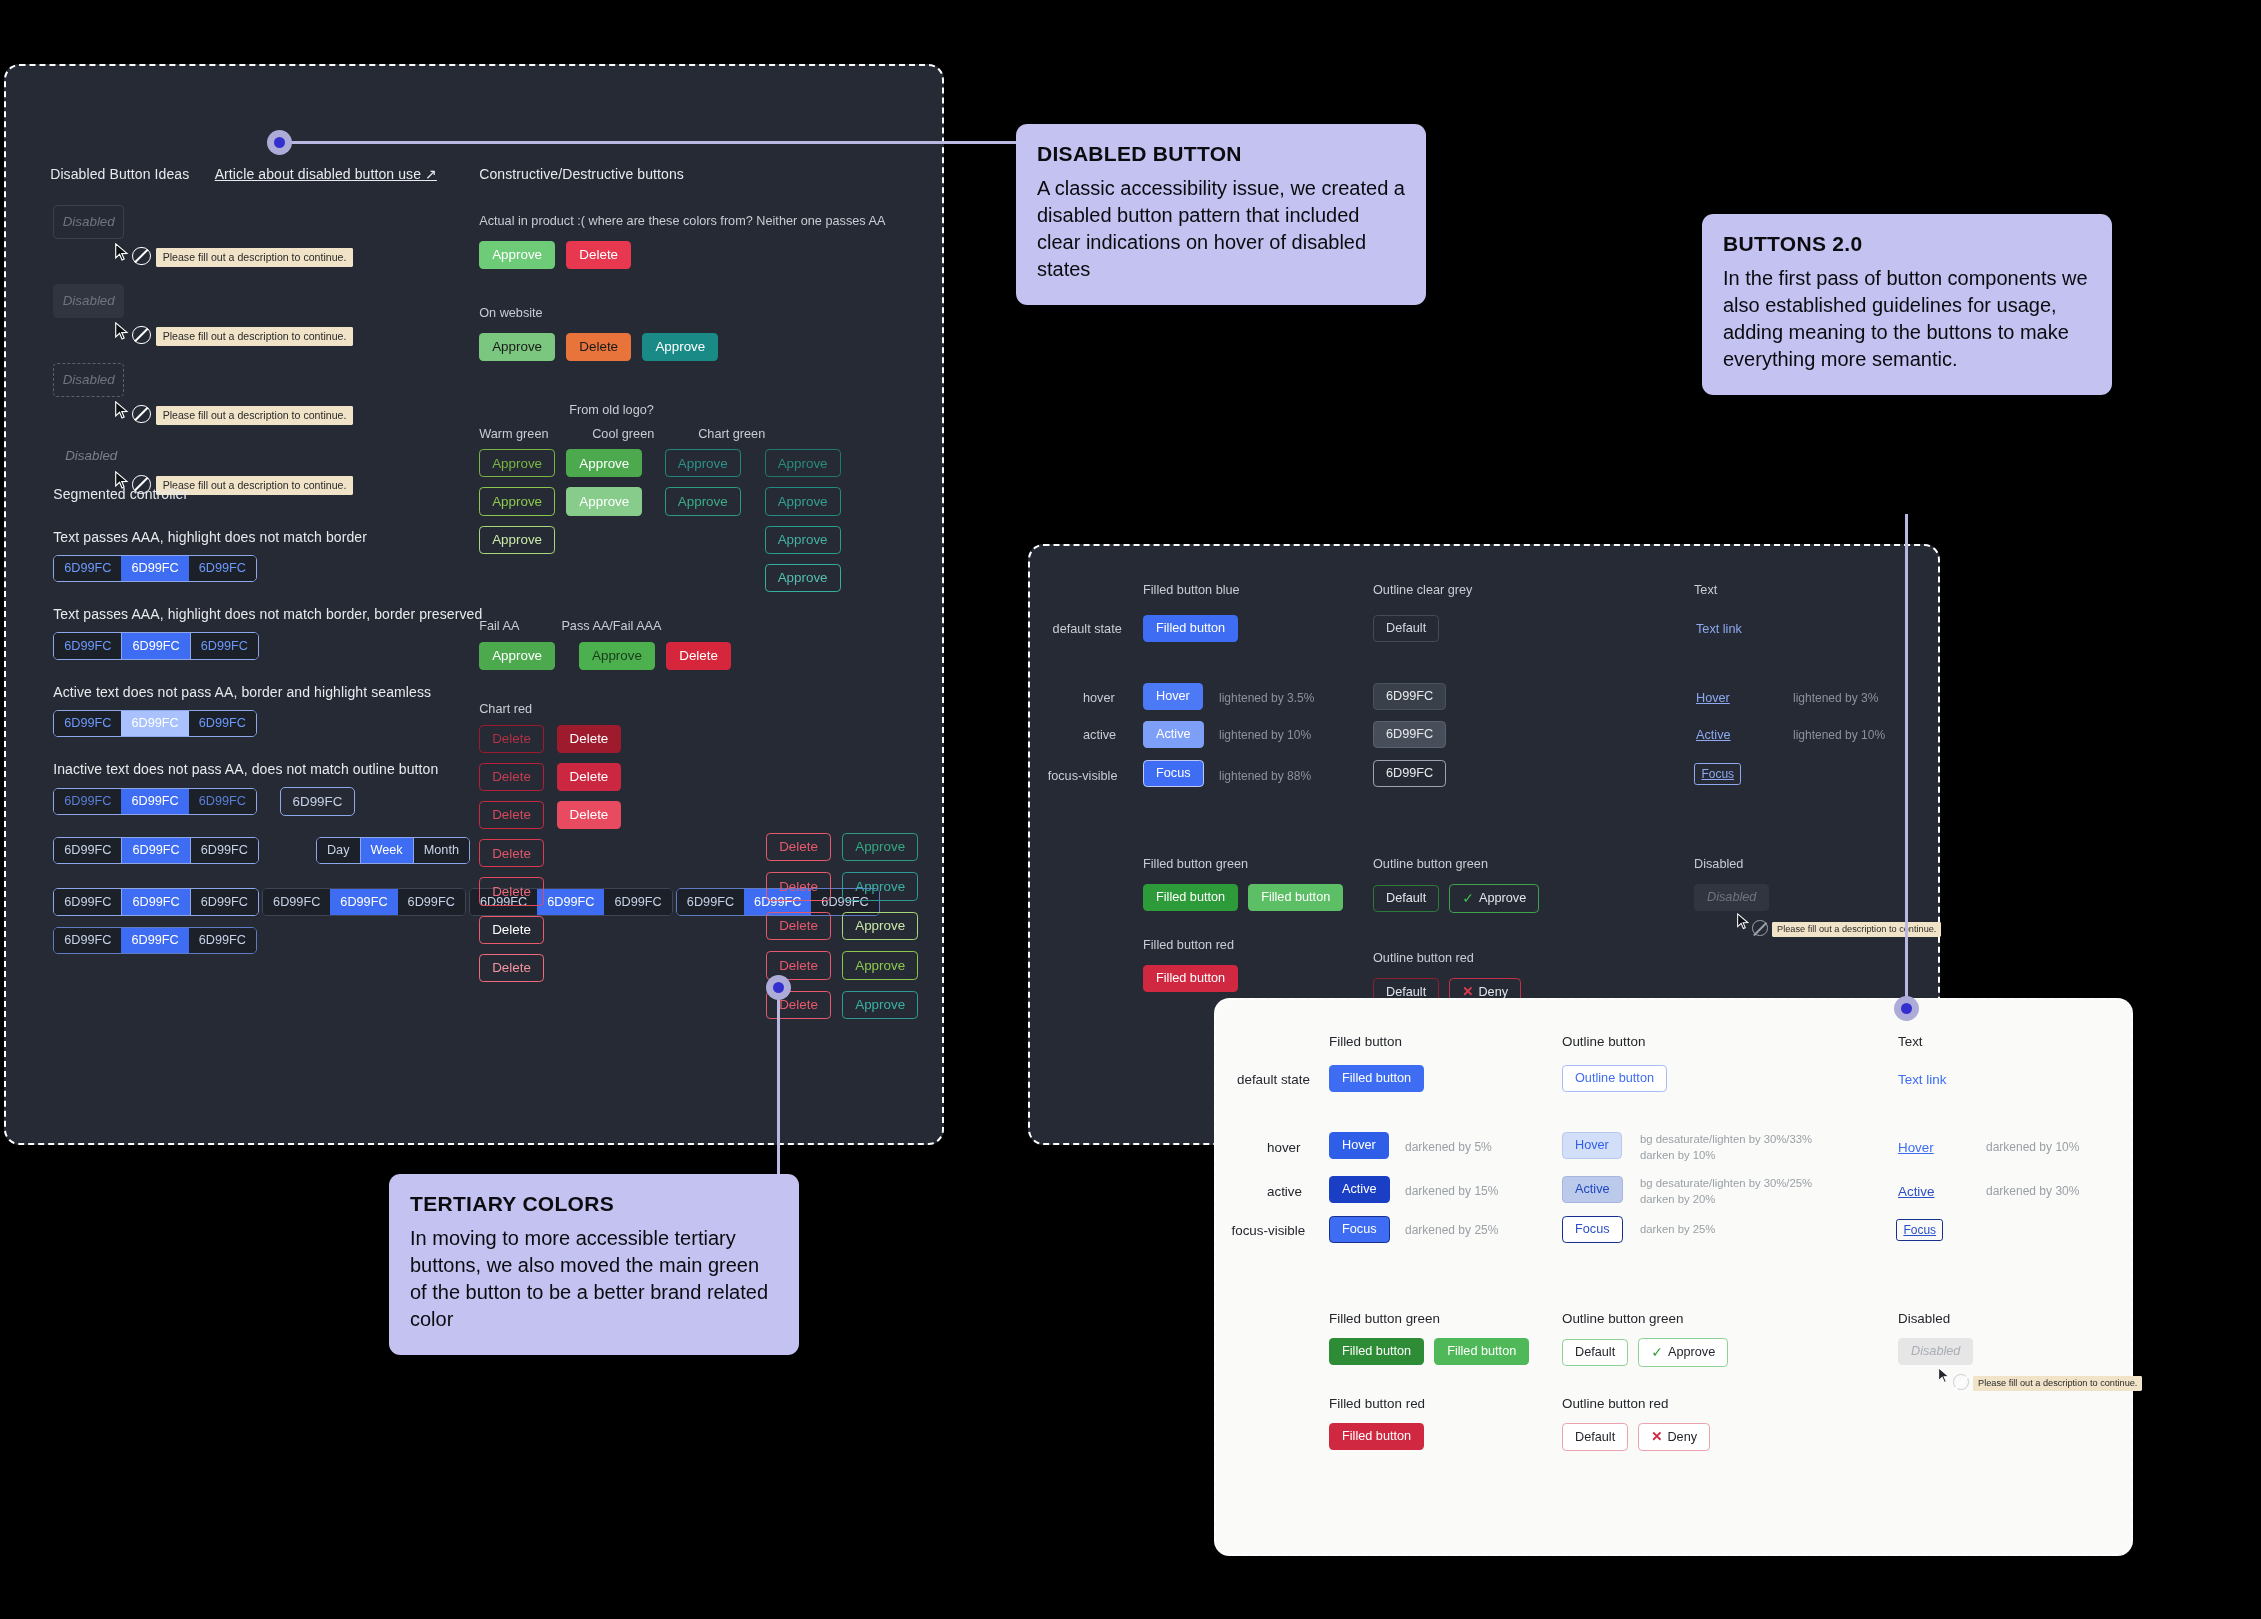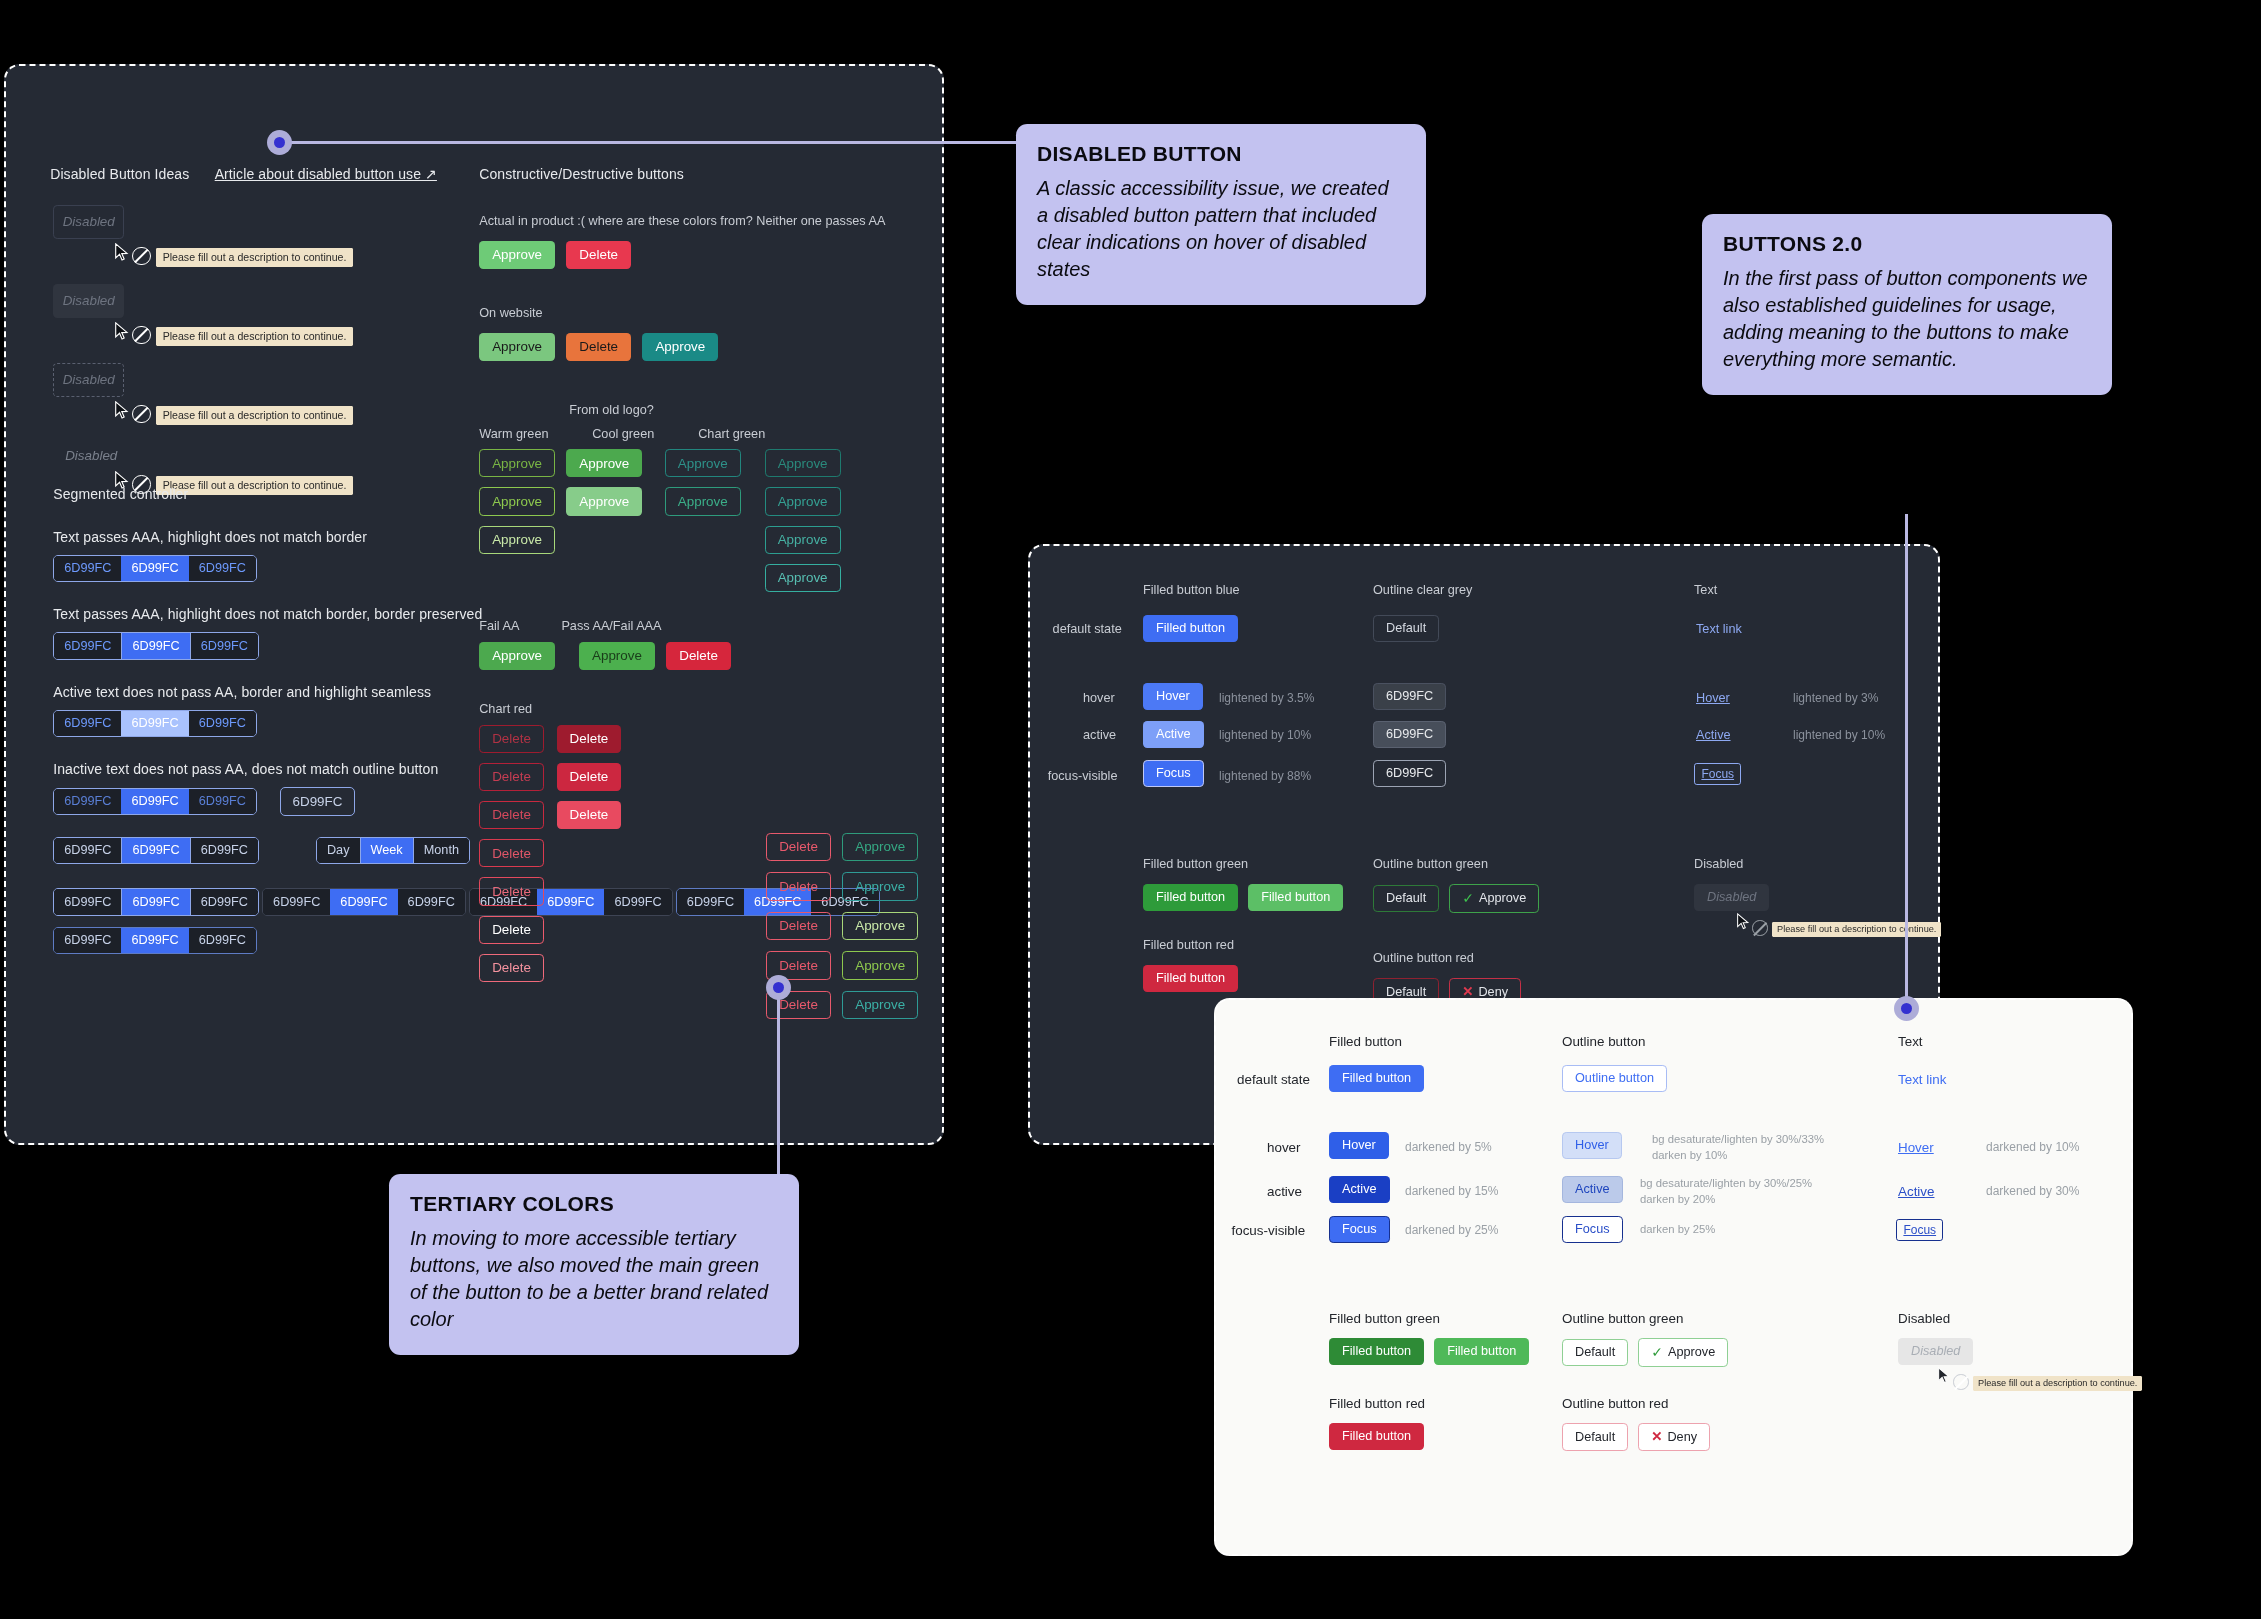--- a/index.html
+++ b/index.html
@@ -77,21 +77,21 @@
 
   
   .callout {
     position:absolute; background:#C3C2F0; border-radius:11.3px;
     padding:18.4px 21px 21px 21px;
   }
   .callout h3 {
     font-size:21px; font-weight:bold; color:#0B0B10;
     letter-spacing:0.3px; margin-bottom:8.5px;
   }
-  .callout p { font-size:20px; color:#0B0B10; line-height:1.36;font-style:italic; }
+  .callout p { font-size:20px; color:#0B0B10; line-height:1.36; }
 
   
   .conn-line { position:absolute; background:#B9B8E2; }
   .conn-dot {
     position:absolute; width:25.4px; height:25.4px; border-radius:50%;
     background:#ADACD8; display:flex; align-items:center; justify-content:center;
   }
   .conn-dot::after {
     content:""; width:11.3px; height:11.3px; border-radius:50%; background:#3430D0;
   }
@@ -416,21 +416,21 @@
 
     <div class="lbl-dark" style="position:absolute;left:21px;top:72px;">default state</div>
     <div class="btn" style="position:absolute;left:113px;top:65px;background:#3E6DF3;color:#FFFFFF;font-size:12.7px;">Filled button</div>
     <div class="btn" style="position:absolute;left:346px;top:65px;border:1.1px solid #A8BCF5;color:#3E6DF3;background:#FFFFFF;font-size:12.7px;">Outline button</div>
     <div class="lbl-dark" style="position:absolute;left:682px;top:72px;color:#3E6DF3;">Text link</div>
 
     <div class="lbl-dark" style="position:absolute;left:51px;top:140px;">hover</div>
     <div class="btn" style="position:absolute;left:113px;top:132px;background:#2F5FE8;color:#FFFFFF;font-size:12.7px;">Hover</div>
     <div class="lbl-dark-dim" style="position:absolute;left:189px;top:140px;font-size:12px;">darkened by 5%</div>
     <div class="btn" style="position:absolute;left:346px;top:132px;background:#D3DFF8;border:1.1px solid #B6C8F0;color:#2F5FE8;font-size:12.7px;">Hover</div>
-    <div class="lbl-dark-dim" style="position:absolute;left:424px;top:131px;font-size:11.3px;white-space:pre-line;line-height:1.45;margin-left:12px;">bg desaturate/lighten by 30%/33%
+    <div class="lbl-dark-dim" style="position:absolute;left:424px;top:131px;font-size:11.3px;white-space:pre-line;line-height:1.45;">bg desaturate/lighten by 30%/33%
 darken by 10%</div>
     <div class="lbl-dark link-ul" style="position:absolute;left:682px;top:140px;color:#3E6DF3;">Hover</div>
     <div class="lbl-dark-dim" style="position:absolute;left:770px;top:140px;font-size:12px;">darkened by 10%</div>
 
     <div class="lbl-dark" style="position:absolute;left:51px;top:184px;">active</div>
     <div class="btn" style="position:absolute;left:113px;top:176px;background:#1A3FC4;color:#FFFFFF;font-size:12.7px;">Active</div>
     <div class="lbl-dark-dim" style="position:absolute;left:189px;top:184px;font-size:12px;">darkened by 15%</div>
     <div class="btn" style="position:absolute;left:346px;top:176px;background:#BBCAEA;border:1.1px solid #A4B6DE;color:#1F46BE;font-size:12.7px;">Active</div>
     <div class="lbl-dark-dim" style="position:absolute;left:424px;top:175px;font-size:11.3px;white-space:pre-line;line-height:1.45;">bg desaturate/lighten by 30%/25%
 darken by 20%</div>

